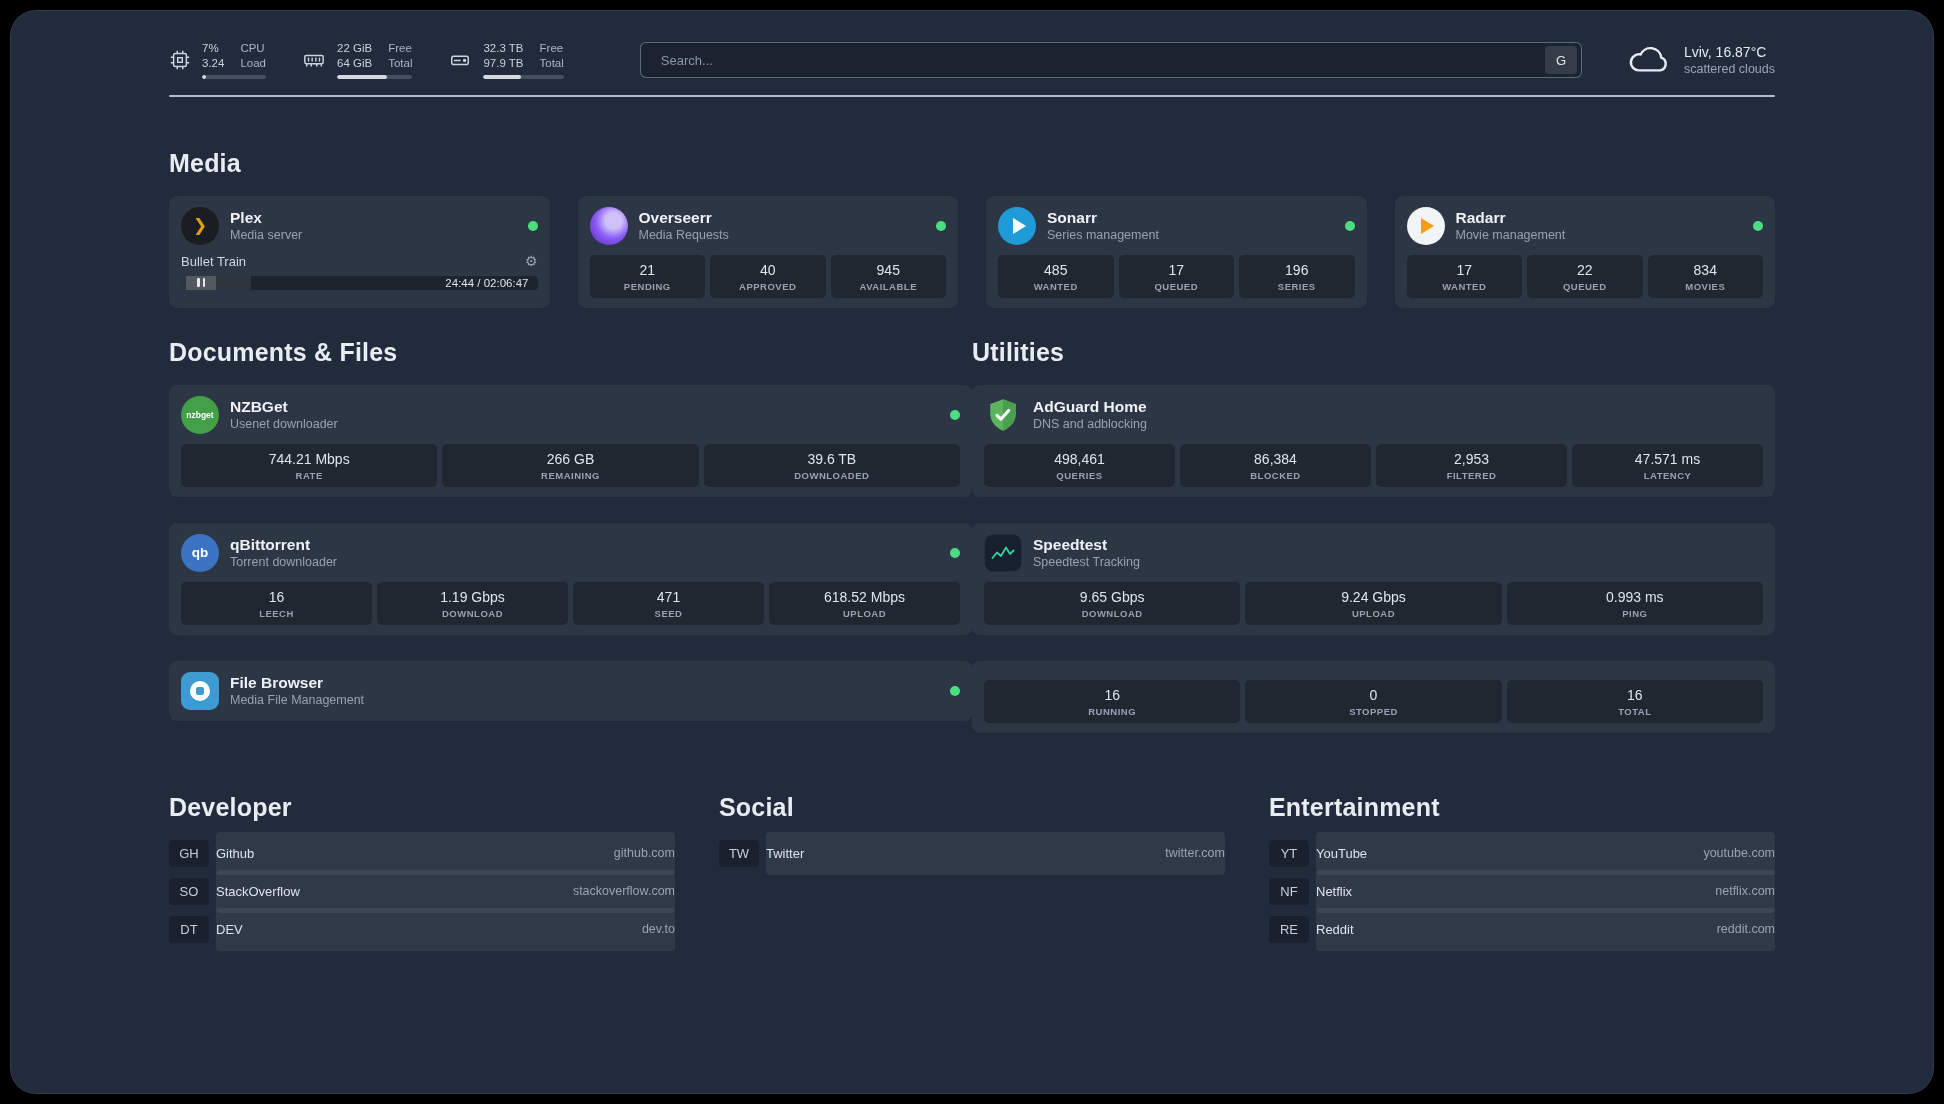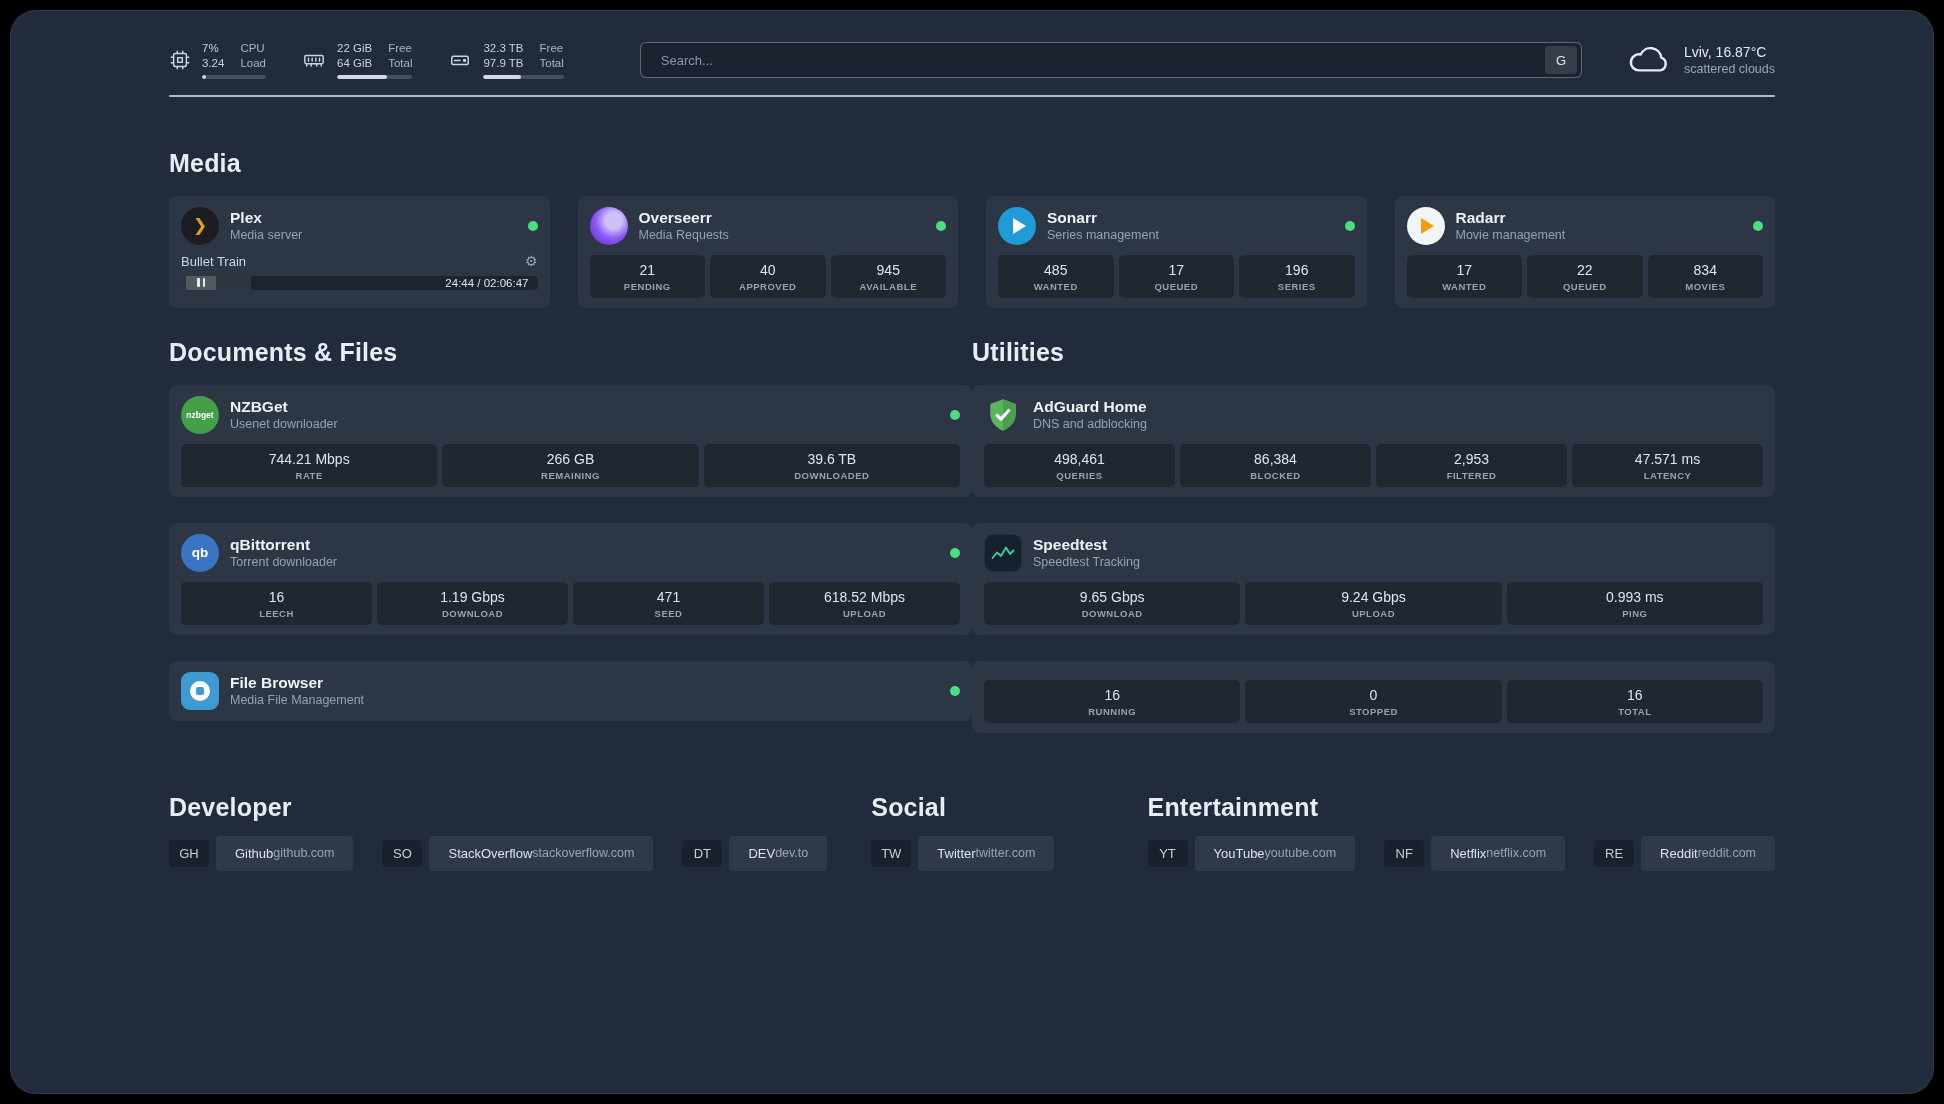--- a/index.html
+++ b/index.html
@@ -82,27 +82,27 @@
             background:rgba(0,0,0,.32); border-radius:4px; margin-top:7px; overflow:hidden; }
   .np-fill { position:absolute; left:0; top:0; bottom:0; background:rgba(255,255,255,.08); }
   .pause { display:inline-flex; gap:3px; align-items:center; justify-content:center;
            width:30px; height:17px; background:rgba(255,255,255,.18); border-radius:3px;
            margin-left:5px; position:relative; z-index:1; }
   .pause i { width:2.5px; height:9px; background:#e6eaf1; border-radius:1px; }
   .np-time { margin-left:auto; margin-right:9px; font-size:11.5px; color:#dde2ec; z-index:1; }
 
   
   .bm-grid { display:grid; grid-template-columns:repeat(3,1fr); gap:44px; margin-top:60px; }
-  .bm-list { display:flex; flex-direction:row; gap:29px; margin-top:2px; }
+  .bm-list { display:flex; flex-direction:column; gap:11px; margin-top:2px; }
   .bm-row { display:flex; align-items:center; gap:7px; height:27px; cursor:pointer; }
   .bm-abbr { width:40px; height:27px; background:rgba(0,0,0,.22); border-radius:4px;
              display:flex; align-items:center; justify-content:center;
              font-size:13px; color:#c6cedb; flex:none; }
-  .bm-bar { flex:1; height:35px; background:rgba(255,255,255,.07); border-radius:4px;
-            display:flex; align-items:center; padding:0 19px; }
+  .bm-bar { flex:1; height:43px; background:rgba(255,255,255,.07); border-radius:4px;
+            display:flex; align-items:center; padding:0 0; }
   .bm-name { font-size:13px; color:#dde3ec; }
   .bm-url { margin-left:auto; font-size:12.5px; color:#98a3b4; }
 </style>
 </head>
 <body>
 
 <div class="frame">
 <div class="content">
 
   <header class="topbar">

